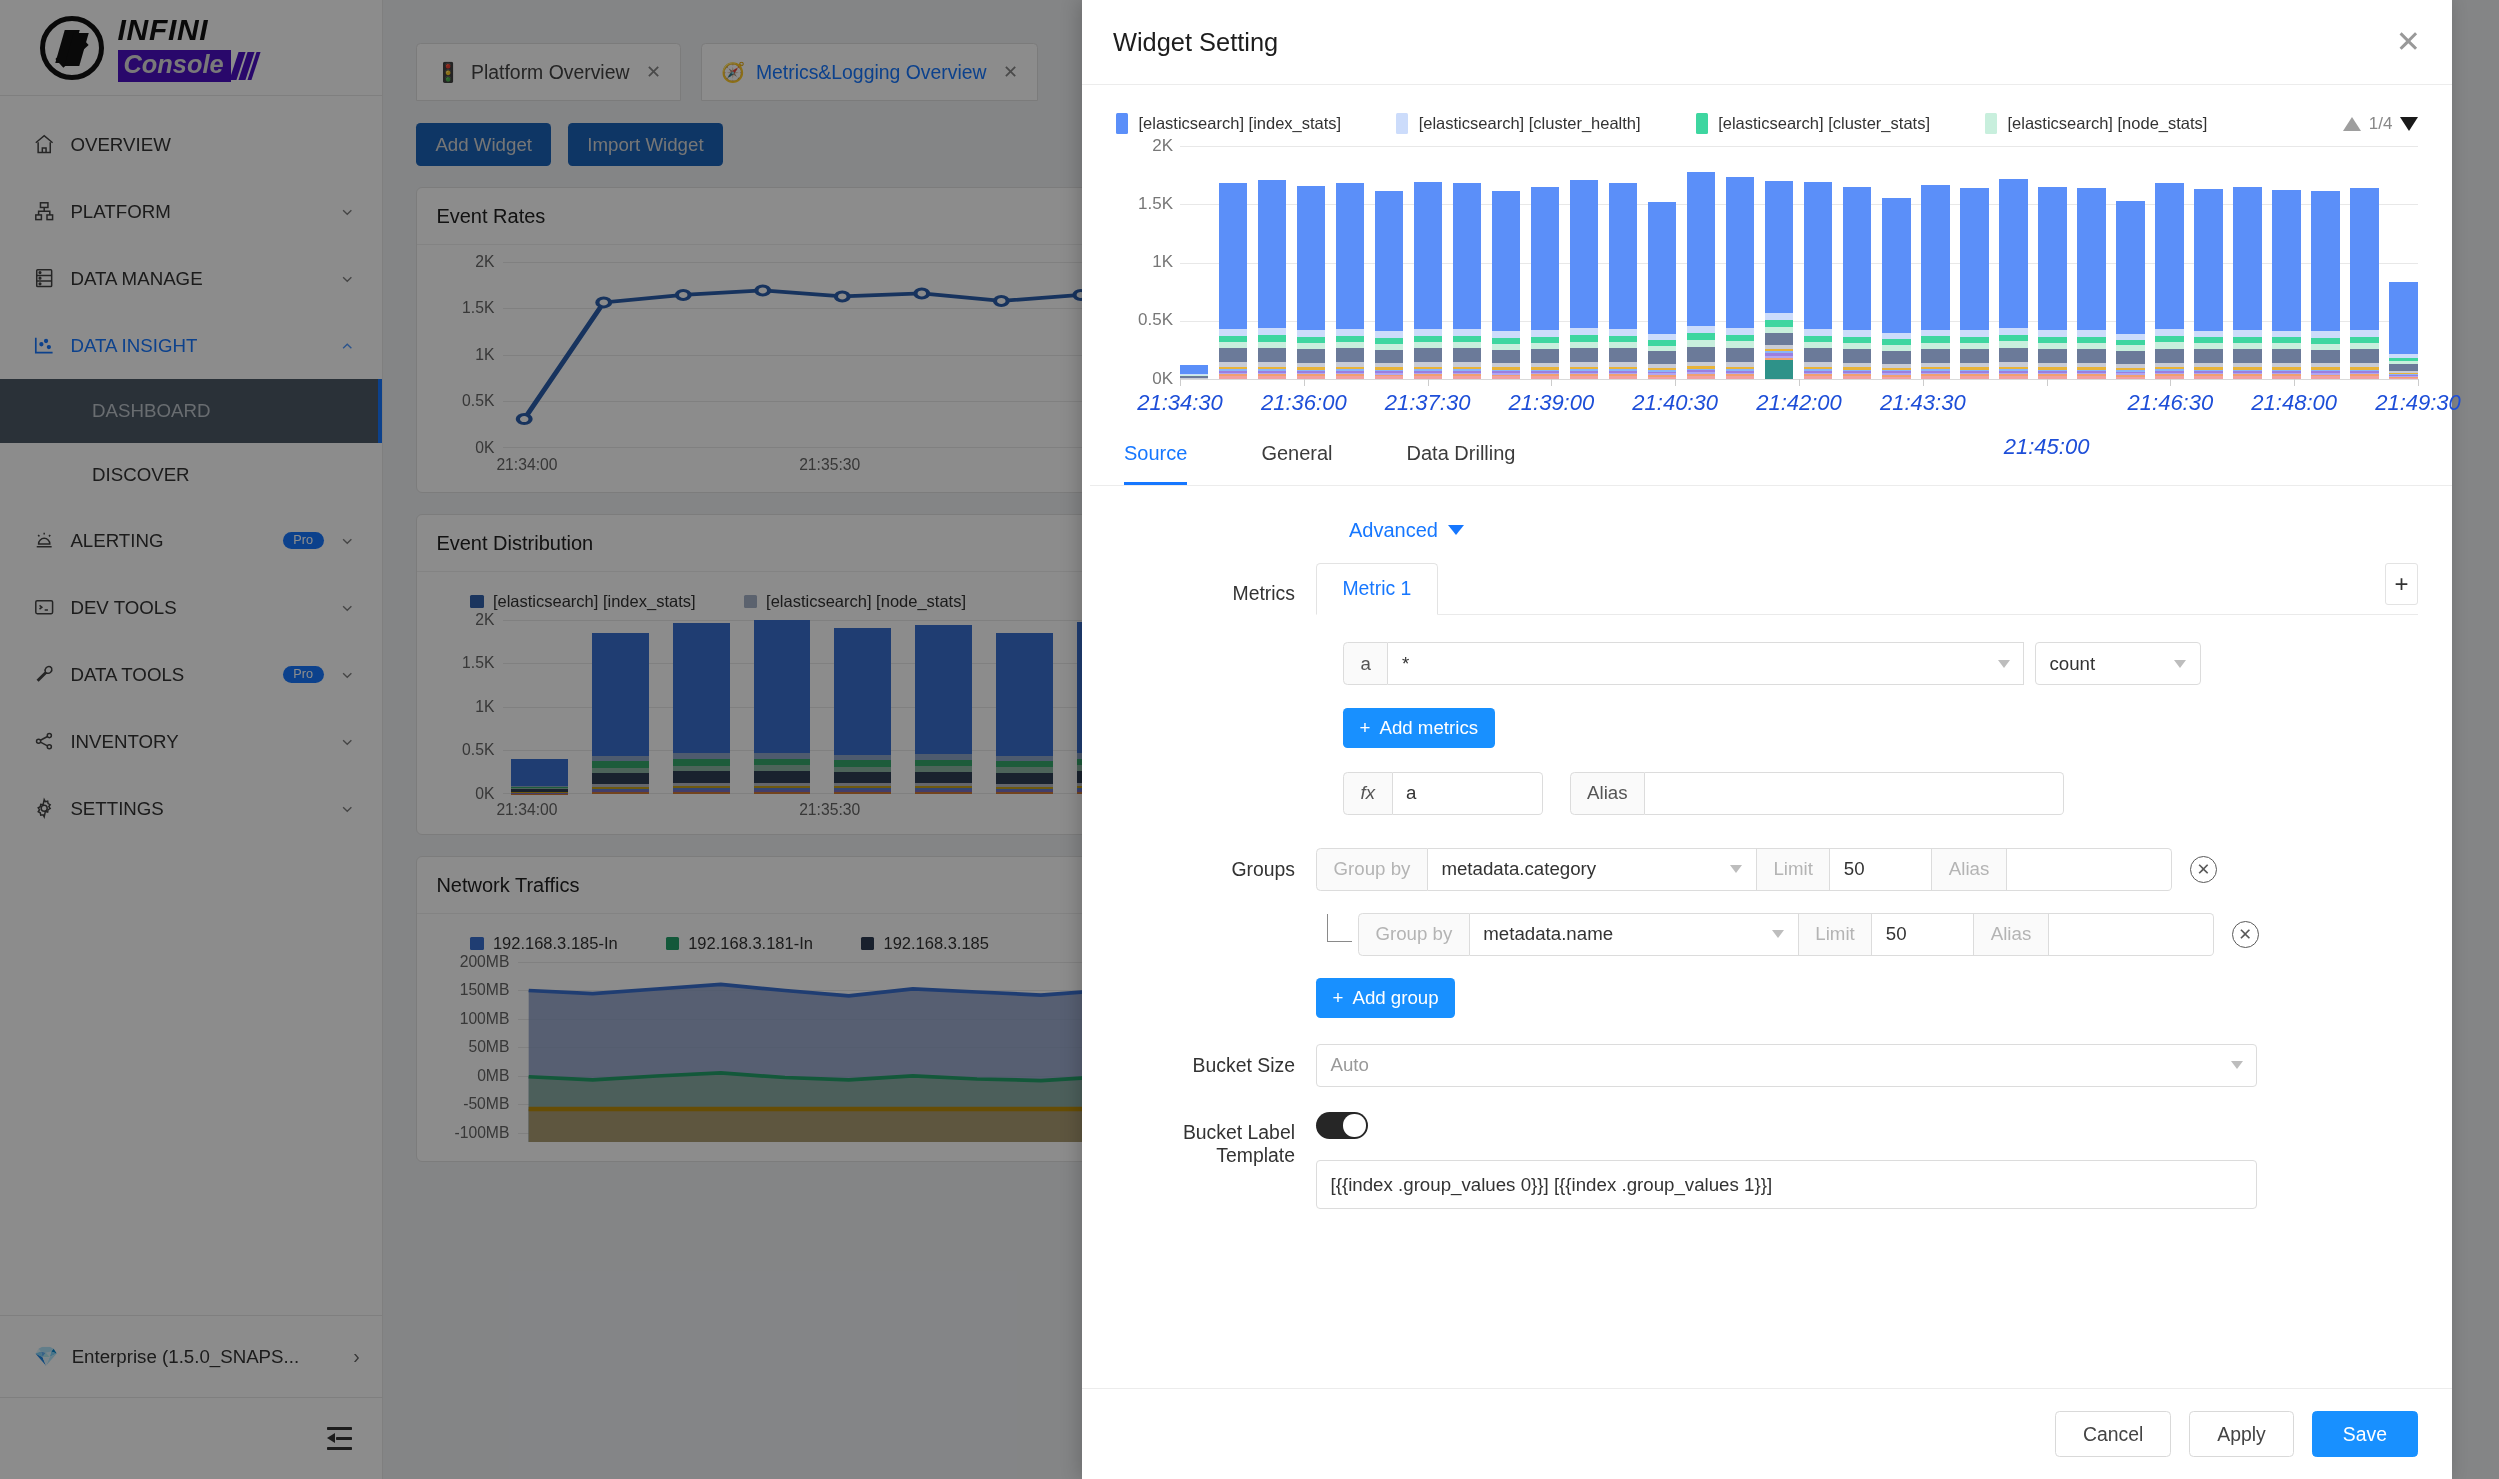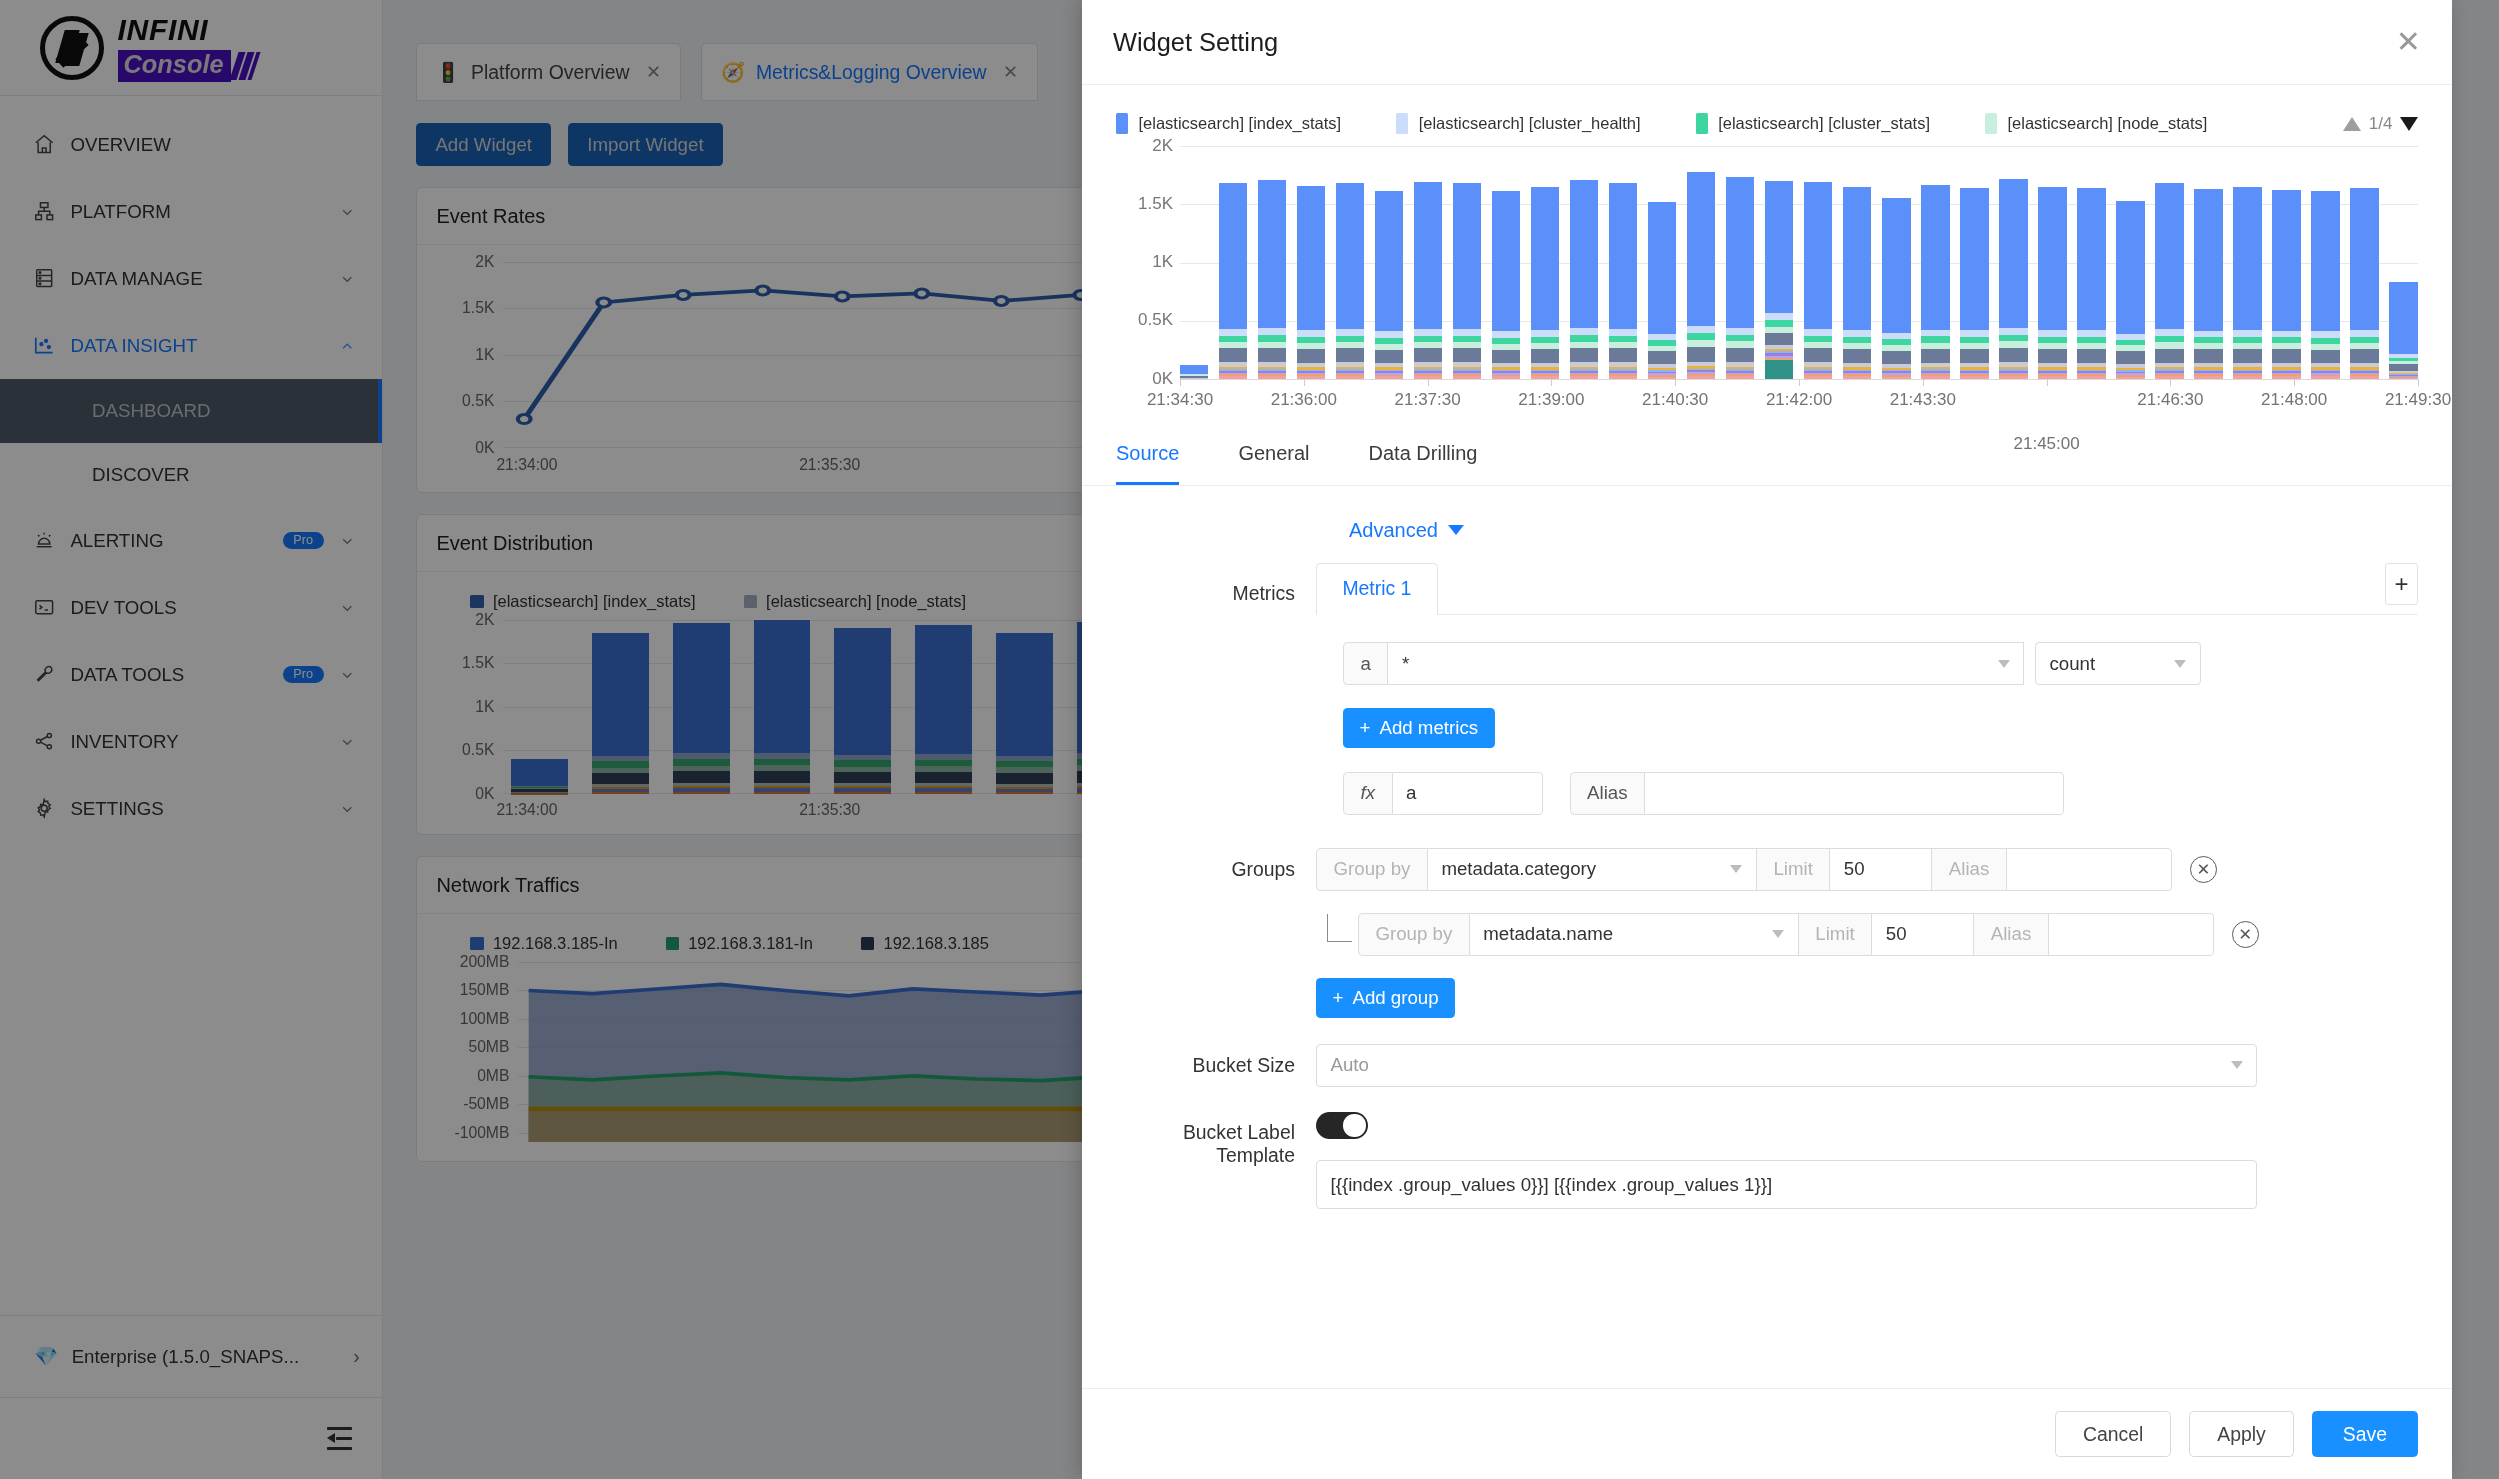--- a/index.html
+++ b/index.html
@@ -150,25 +150,25 @@
   .bp-axis span {
     position: absolute; right: 0; transform: translateY(-50%);
     font-size: 17px; color: #777; white-space: nowrap;
   }
   .bp-area { position: absolute; left: 64px; right: 0; top: 0; height: 233px; }
   .bp-grid { position: absolute; left: 0; right: 0; height: 0.7px; background: #e8e8e8; }
   .bars { position: absolute; inset: 0; display: flex; align-items: flex-end; justify-content: space-between; }
   .bar { width: 2.28%; display: flex; flex-direction: column; justify-content: flex-end; height: 100%; }
   .seg { width: 100%; }
   .bp-xlabels { position:absolute; left:64px; right:0; top: 244px; height:30px; }
-  .bp-xlabels span { position:absolute; transform: translateX(-50%); font-size:17px; color:#737373; white-space:nowrap; }
+  .bp-xlabels span { position:absolute; transform: translateX(-50%); font-size:22px; color:#1d4ed8; white-space:nowrap;font-style:italic; }
   .bp-ticks { position:absolute; left:64px; right:0; top:233px; height:7.5px; }
   .bp-ticks i { position:absolute; width:0.7px; height:6.7px; background:#ccc; }
 
-  .m-tabs { display: flex; gap: 1px; padding: 0 34px; border-bottom: 0.7px solid #ececec; flex:0 0 auto; }
+  .m-tabs { display: flex; gap: 16px; padding: 0 34px; border-bottom: 0.7px solid #ececec; flex:0 0 auto;margin-left:8px; }
   .m-tab {
     font-size: 20px; color: #3c3c3c; padding: 19.4px 0 16.5px; margin-right: 58px;
     cursor: pointer; border-bottom: 3px solid transparent;
   }
   .m-tab.active { color: #1677ff; border-bottom-color: #1677ff; }
 
   .m-body { flex: 1 1 auto; overflow: hidden; padding: 0 34px; position: relative; }
   .advanced-row { text-align: left; padding: 33px 0 7.5px 233px; }
   .advanced-link { color: #1677ff; font-size: 20px; cursor: pointer; display:inline-flex; align-items:center; gap:10.5px;}
   .adv-caret { width:0;height:0;border-left:8.2px solid transparent;border-right:8.2px solid transparent;border-top:10.5px solid #1677ff; }

